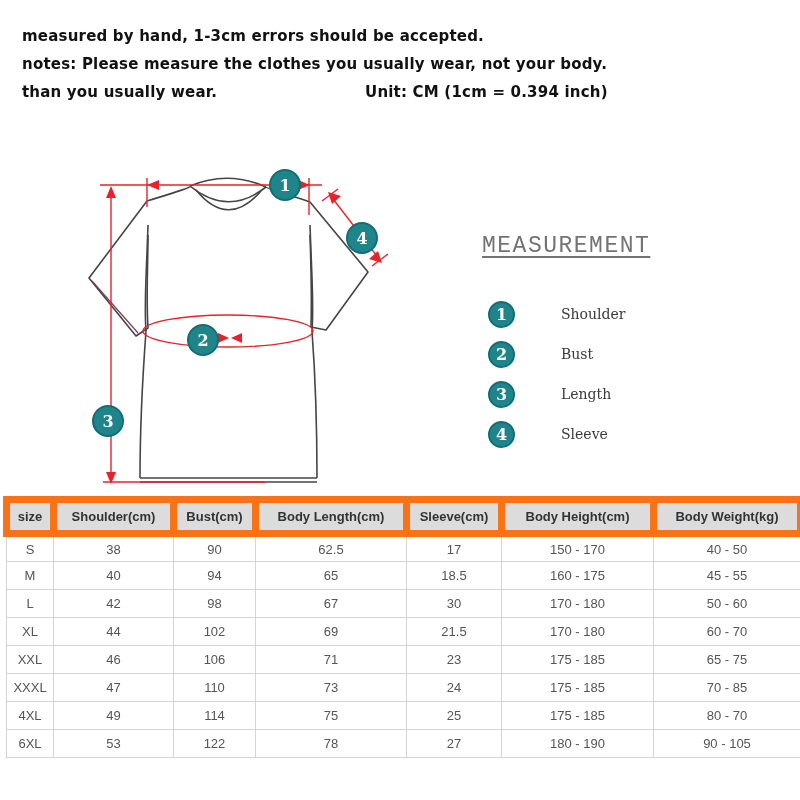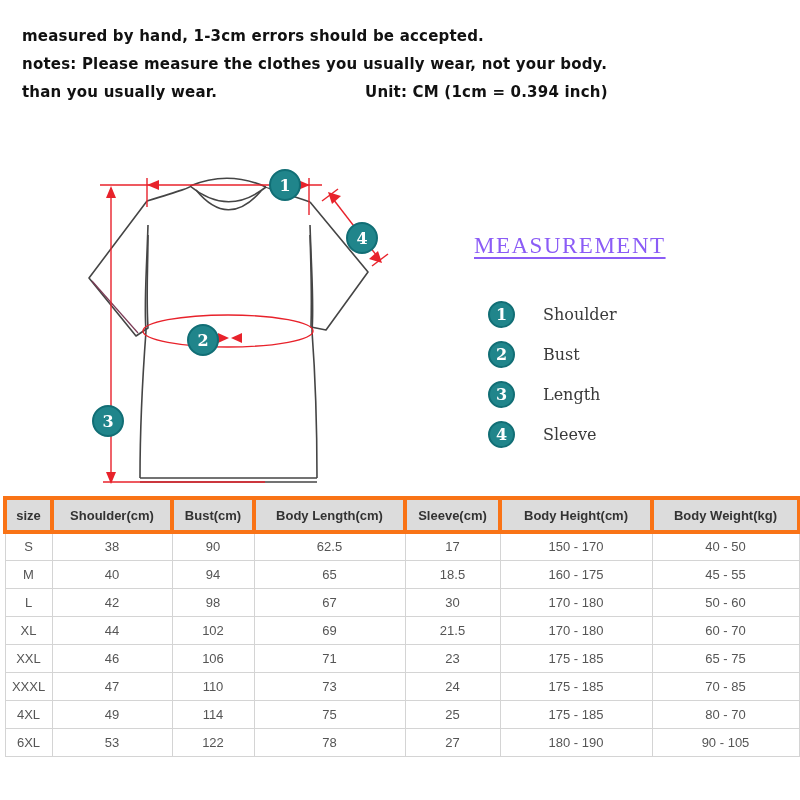--- a/index.html
+++ b/index.html
@@ -14,37 +14,37 @@
   .notes .line { white-space:nowrap; position:relative; }
   .unit-note { position:absolute; left:343px; top:0; }
 
   
   .diagram { position:absolute; left:60px; top:165px; width:390px; height:330px; }
   .circ-num { font-family:"DejaVu Serif", serif; font-weight:700; font-size:16px;
               fill:#ffffff; text-anchor:middle; }
 
   
   .legend { position:absolute; left:470px; top:233px; width:320px; }
-  .legend-title { font-family:Liberation Serif, serif; font-size:23px; color:#8b5cf6;
-                  letter-spacing:1.5px; text-decoration:underline; margin-left:4px;
+  .legend-title { font-family:Liberation Mono, monospace; font-size:23px; color:#737373;
+                  letter-spacing:1.5px; text-decoration:underline; margin-left:12px;
                   text-underline-offset:4px; }
   .legend-list { margin-top:35px; }
   .legend-item { display:flex; align-items:center; height:40px; }
   .legend-badge { width:27px; height:27px; border-radius:50%; background:#20858b;
                   border:2px solid #116e75; color:#fff; display:flex; align-items:center;
                   justify-content:center; font-family:"DejaVu Serif", serif;
                   font-weight:700; font-size:16px; margin-left:18px; flex:0 0 27px; }
-  .legend-label { font-family:"DejaVu Serif", serif; font-size:16px; color:#3a3a3a;
-                  margin-left:28px; }
+  .legend-label { font-family:"DejaVu Serif", serif; font-size:14px; color:#3a3a3a;
+                  margin-left:46px; }
 
   
   .size-table { position:absolute; left:3px; top:496px; width:794px;
                 border-collapse:collapse; table-layout:fixed; }
   .size-table th { background:#dcdcdc; height:34px; font-size:13px; font-weight:700;
-                   color:#333; border:4px solid #f97316; text-align:center; }
+                   color:#333; border:7px solid #f97316; text-align:center; }
   .size-table td { height:28px; font-size:13px; color:#555; border:1px solid #d4d4d4;
                    text-align:center; background:#fff; }
 </style>
 </head>
 <body>
 
 <div id="page">
 
   <div class="notes">
     <div class="line">measured by hand, 1-3cm errors should be accepted.</div>

